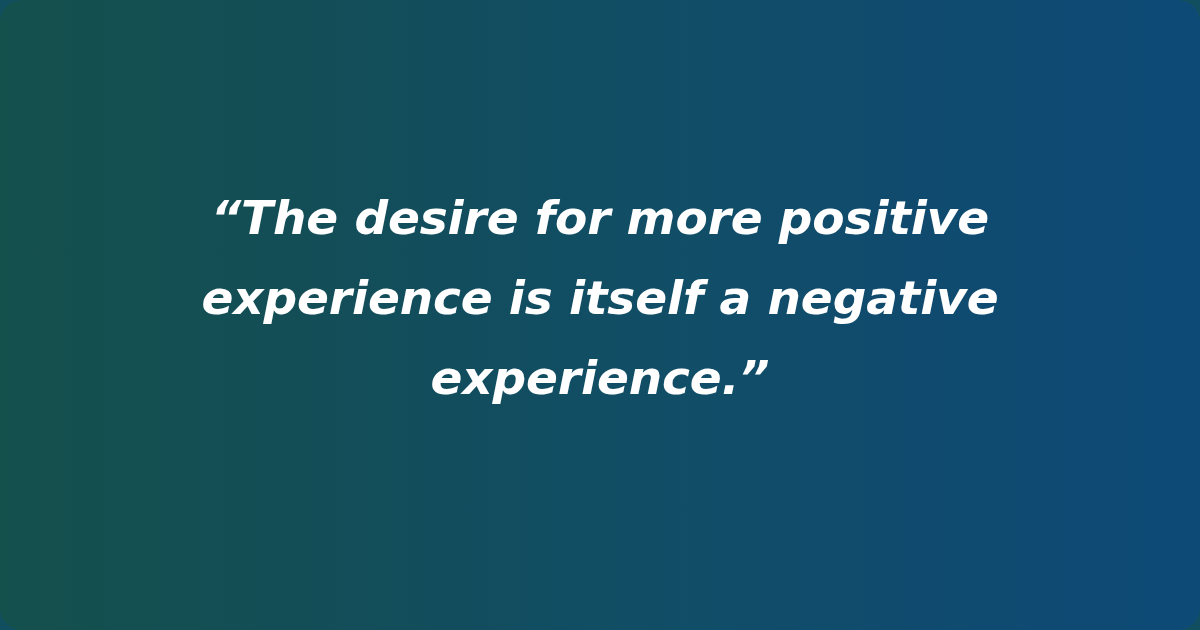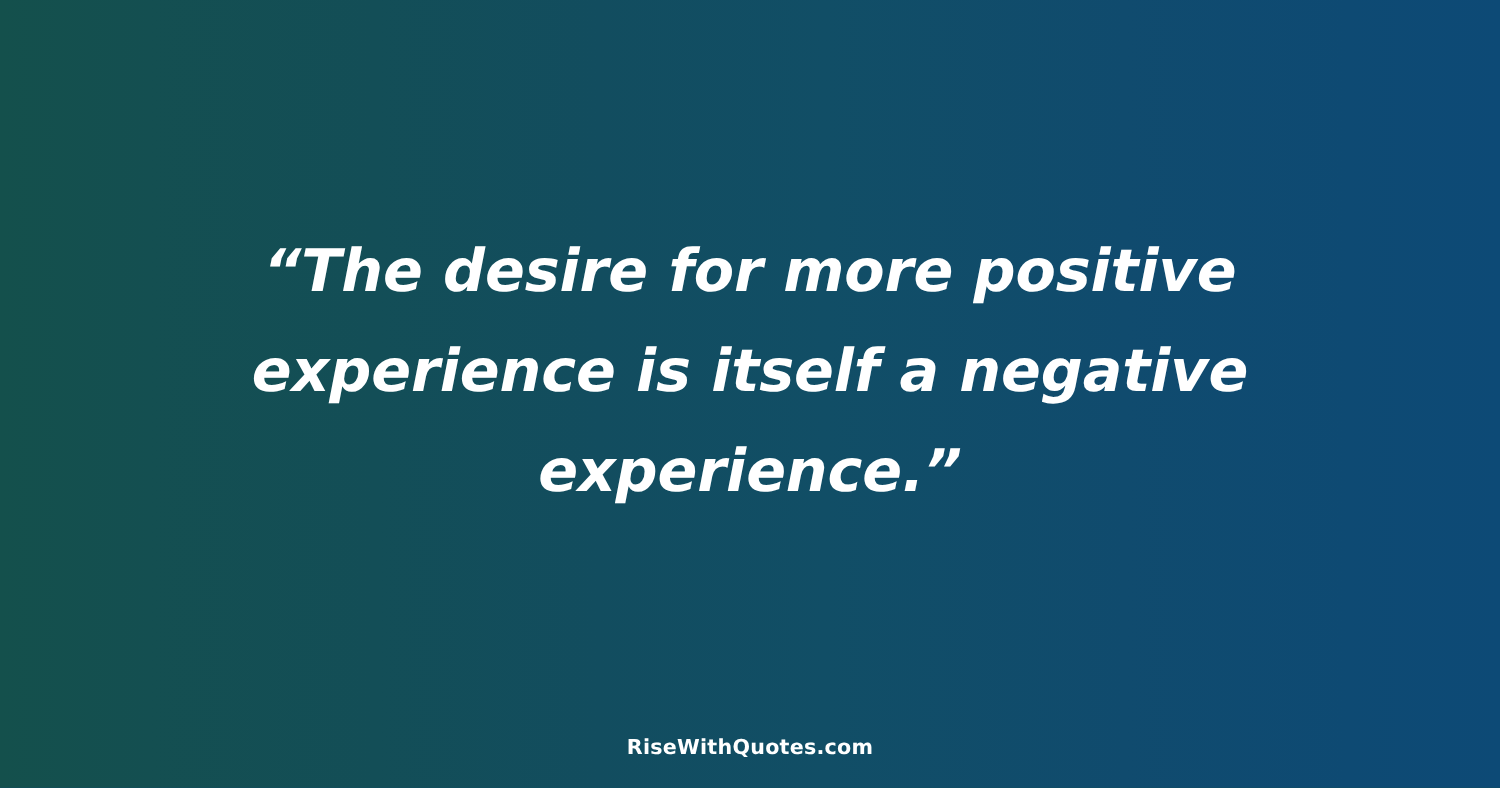--- a/index.html
+++ b/index.html
@@ -26,20 +26,21 @@
       #14504C 0%,
       #144F51 10%,
       #134E57 25%,
       #124D5F 40%,
       #114E66 55%,
       #104B6E 75%,
       #0E4A73 90%,
       #0D4A76 100%
     );
     overflow: hidden;
+    border-radius: 22px;
   }
 
   .quote-block {
     position: absolute;
     left: 0;
     right: 0;
     top: 178px;
     padding: 0 60px;
     box-sizing: border-box;
     text-align: center;
@@ -83,17 +84,14 @@
 </style>
 </head>
 <body>
 
 <div class="quote-card">
 
   <div class="quote-block">
     <p class="quote-text">“The desire for more positive experience is itself a negative experience.”</p>
   </div>
 
-  <div class="attribution-bar">
-    <span class="attribution-text">RiseWithQuotes.com</span>
-  </div>
 
 </div>
 
 </body></html>

